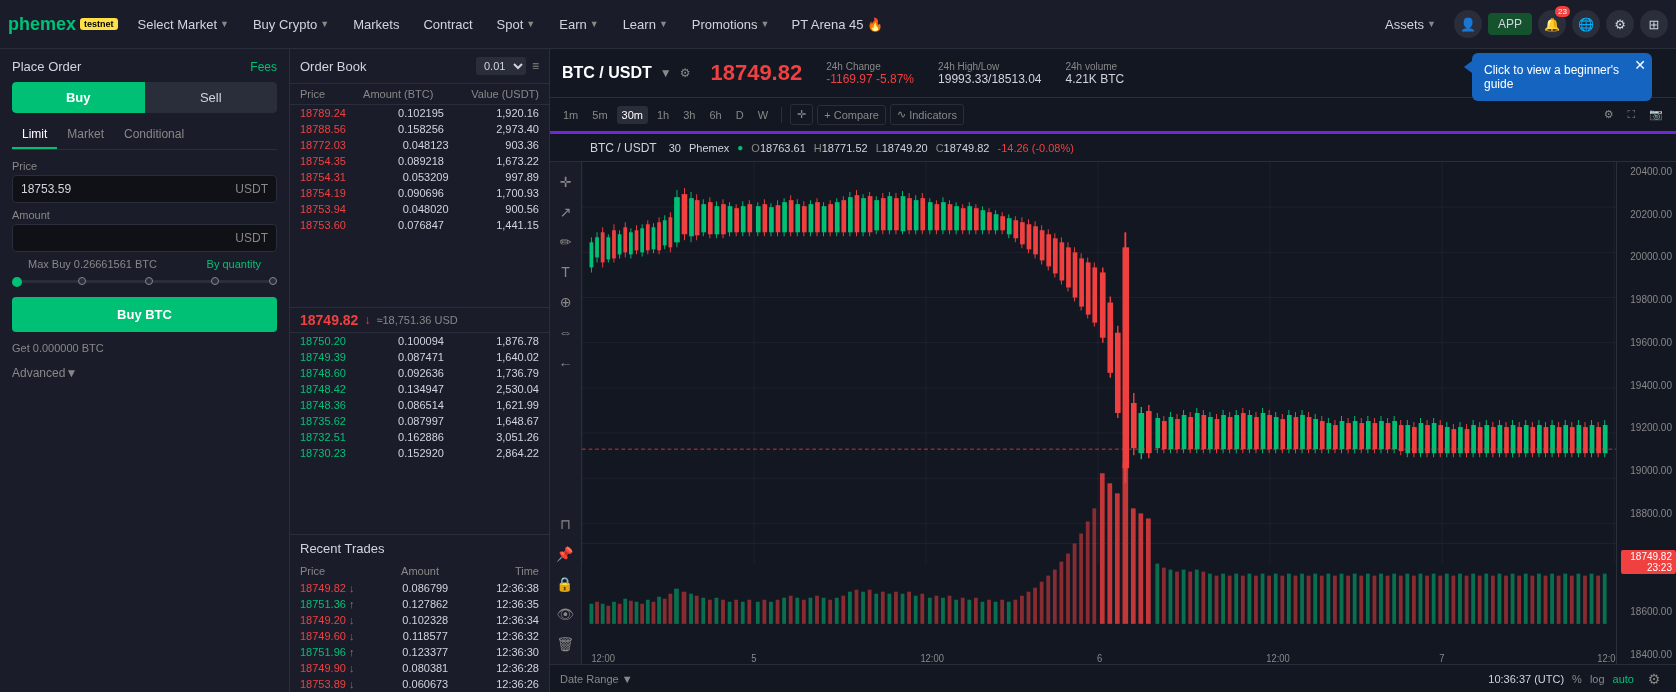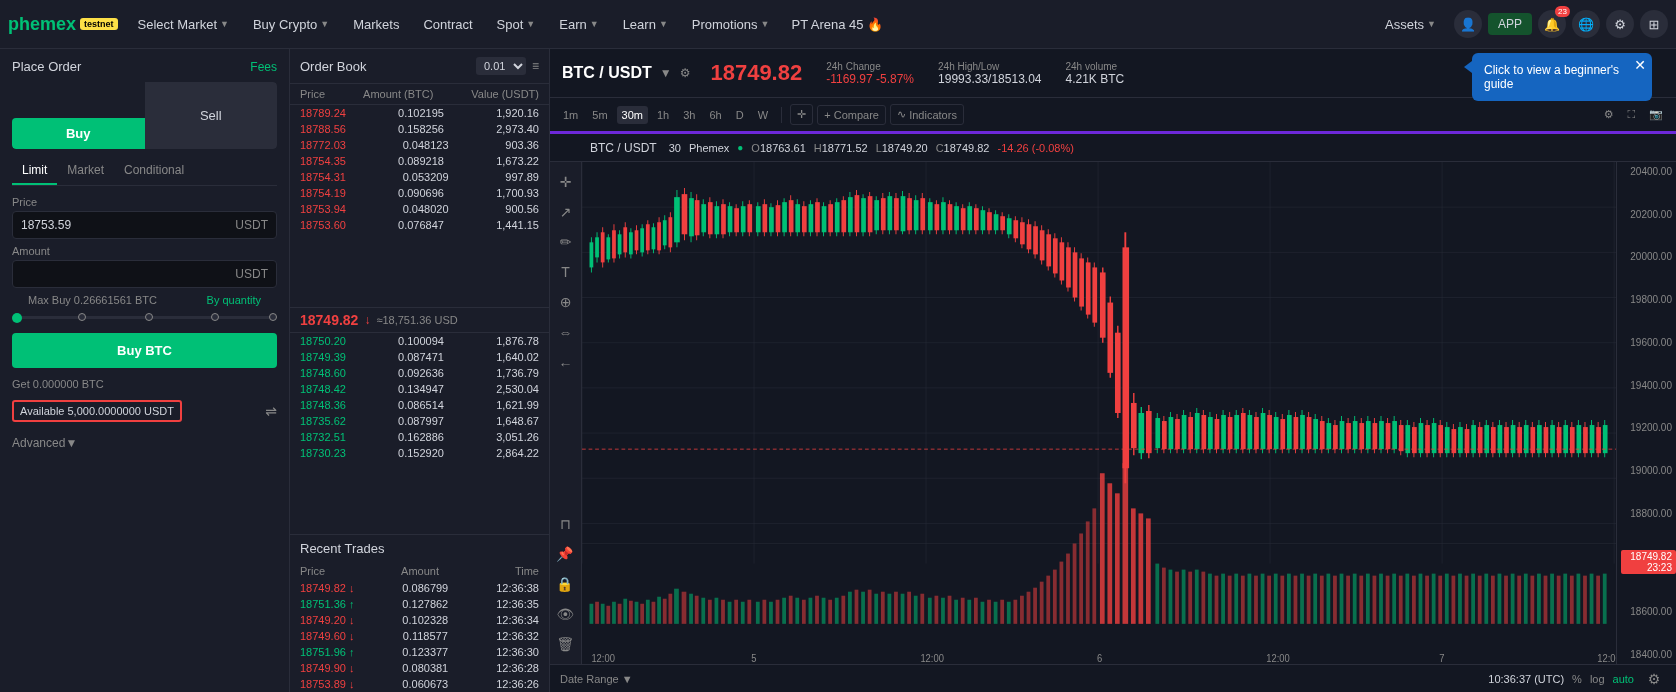--- a/index.html
+++ b/index.html
@@ -22,21 +22,21 @@
 
     
     .main { display: flex; height: calc(692px - 49px); }
 
     
     .left-panel { width: 290px; background: #1a1d29; border-right: 1px solid #2a2d3a; display: flex; flex-direction: column; flex-shrink: 0; }
     .place-order-header { display: flex; justify-content: space-between; align-items: center; padding: 10px 12px 8px; }
     .place-order-title { font-size: 13px; color: #d1d4dc; font-weight: 500; }
     .fees-link { color: #00c076; font-size: 12px; cursor: pointer; }
     .buy-sell-tabs { display: flex; margin: 0 12px 8px; border-radius: 4px; overflow: hidden; }
-    .buy-tab { flex: 1; background: #00c076; color: #fff; border: none; padding: 8px; font-size: 13px; font-weight: 600; cursor: pointer; border-radius: 4px 0 0 4px; margin-top: 36px; }
+    .buy-tab { flex: 1; background: #00c076; color: #fff; border: none; padding: 8px; font-size: 13px; font-weight: 600; cursor: pointer; border-radius: 4px 0 0 4px; }
     .sell-tab { flex: 1; background: #2a2d3a; color: #d1d4dc; border: none; padding: 8px; font-size: 13px; cursor: pointer; border-radius: 0 4px 4px 0; }
     .order-type-tabs { display: flex; border-bottom: 1px solid #2a2d3a; margin: 0 12px; }
     .order-type-tab { padding: 6px 10px; font-size: 12px; color: #888; cursor: pointer; border-bottom: 2px solid transparent; }
     .order-type-tab.active { color: #fff; border-bottom: 2px solid #00c076; }
     .price-field { margin: 10px 12px 6px; }
     .field-label { font-size: 11px; color: #888; margin-bottom: 3px; }
     .field-input { display: flex; align-items: center; background: #0f1117; border: 1px solid #2a2d3a; border-radius: 4px; padding: 6px 8px; }
     .field-input input { background: none; border: none; color: #d1d4dc; font-size: 12px; flex: 1; outline: none; }
     .field-currency { color: #888; font-size: 12px; }
     .amount-field { margin: 0 12px 6px; }
@@ -219,24 +219,20 @@
       <div class="slider-track">
         <div class="slider-dot"></div>
         <div style="position:absolute;top:-3px;left:25%;width:8px;height:8px;background:#2a2d3a;border:1px solid #888;border-radius:50%"></div>
         <div style="position:absolute;top:-3px;left:50%;width:8px;height:8px;background:#2a2d3a;border:1px solid #888;border-radius:50%"></div>
         <div style="position:absolute;top:-3px;left:75%;width:8px;height:8px;background:#2a2d3a;border:1px solid #888;border-radius:50%"></div>
         <div style="position:absolute;top:-3px;right:0;width:8px;height:8px;background:#2a2d3a;border:1px solid #888;border-radius:50%"></div>
       </div>
     </div>
     <button class="buy-btc-btn">Buy BTC</button>
     <div class="get-row">Get 0.000000 BTC</div>
-    <div class="available-row">
-      <div class="available-box">Available 5,000.0000000 USDT</div>
-      <span class="swap-icon">⇌</span>
-    </div>
     <div class="advanced-row">
       <span>Advanced</span>
       <span>▼</span>
     </div>
   </div>
 
   <div class="order-book">
     <div class="ob-header">
       <span class="ob-title">Order Book</span>
       <div class="ob-controls">

